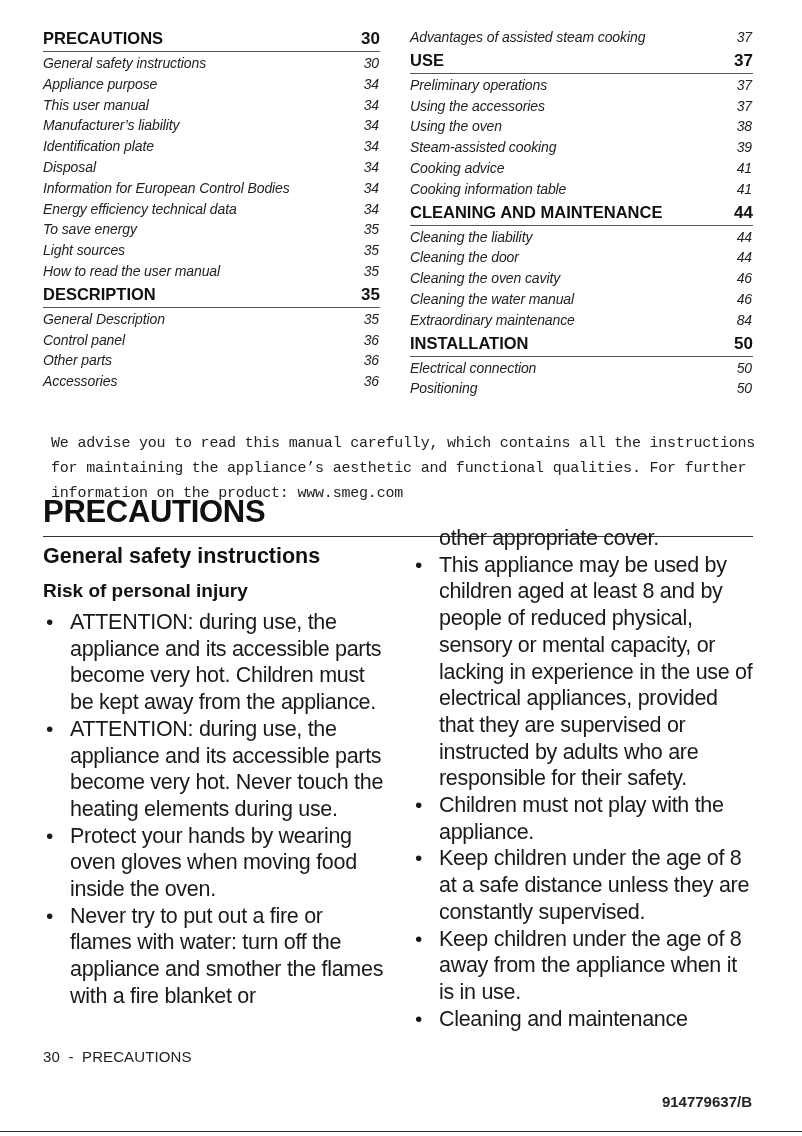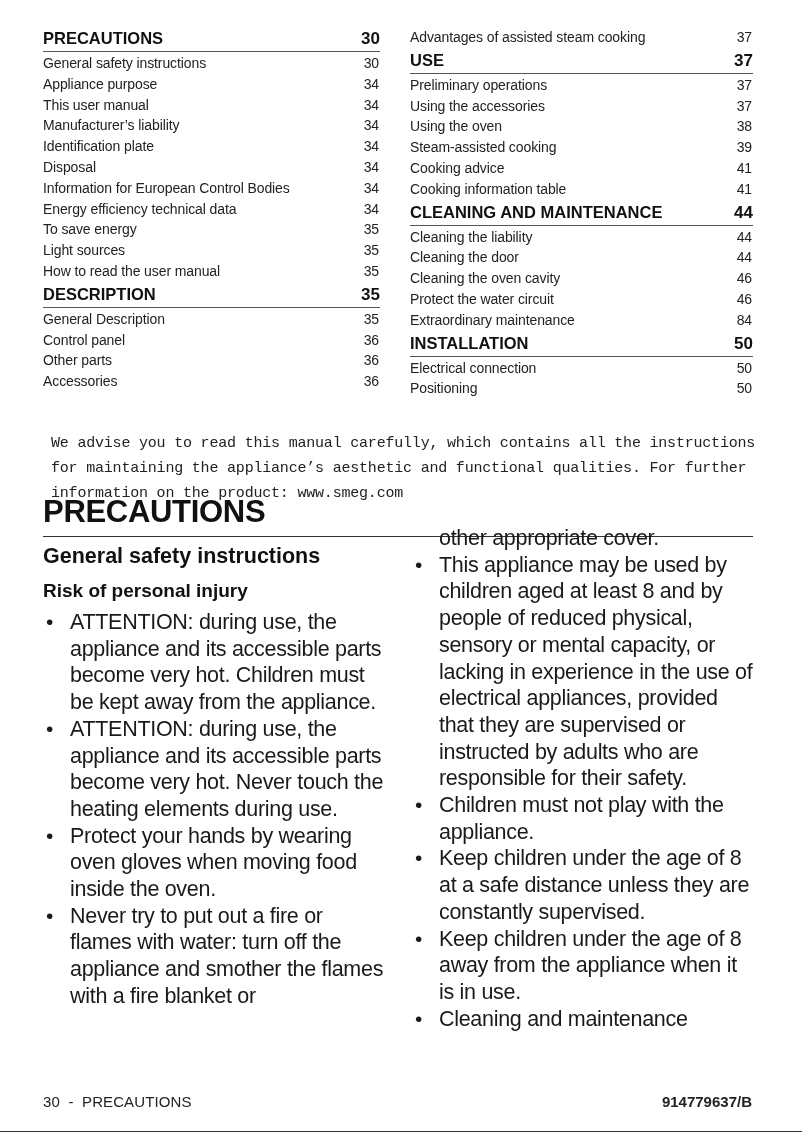--- a/index.html
+++ b/index.html
@@ -7,20 +7,21 @@
     width: 802px; height: 1136px; position: relative; overflow: hidden;
     font-family: "Liberation Sans", "DejaVu Sans", sans-serif; color: #1a1a1a;
   }
   .toc-col { position: absolute; top: 26px; width: 337px; }
   .toc-left { left: 43px; }
   .toc-right { left: 410px; width: 343px; }
   .toc-row {
     display: flex; justify-content: space-between; align-items: baseline;
     font-size: 14px; line-height: 20.8px; color: #222; font-weight: 300;
     letter-spacing: -0.1px;
+    font-style: italic;
   }
   .toc-row .pg { text-align: right; padding-right: 1px; }
   .toc-head {
     display: flex; justify-content: space-between; align-items: baseline;
     font-size: 16.5px; font-weight: bold; color: #111; line-height: 22px;
     border-bottom: 1.3px solid #555; padding-bottom: 1px; margin-bottom: 1px;
     margin-top: 1px;
   }
   .toc-head .pg { font-size: 17px; }
 
@@ -43,21 +44,21 @@
   .h3 { font-size: 19px; font-weight: bold; color: #111; margin: 0 0 4px 0; line-height: 28px; }
   ul.bullets { list-style: none; margin: 0; padding: 0; }
   ul.bullets li {
     position: relative; padding-left: 27px;
     font-size: 21.5px; line-height: 26.7px; color: #1a1a1a; letter-spacing: -0.3px;
   }
   ul.bullets li .dot {
     position: absolute; left: 3px; top: 0; font-size: 21px;
   }
   .cont { padding-left: 27px; font-size: 21.5px; line-height: 26.7px; color:#1a1a1a; letter-spacing:-0.3px; }
-  .footer-left { position: absolute; left: 43px; top: 1093px; font-size: 15px; color: #222; letter-spacing: 0.1px; }
+  .footer-left { position: absolute; left: 43px; top: 1048px; font-size: 15px; color: #222; letter-spacing: 0.1px; }
   .footer-right { position: absolute; right: 50px; top: 1093px; font-size: 15px; color: #222; font-weight: bold; }
   .footer-rule { position: absolute; left: 0; right: 0; top: 1131px; border-top: 1.5px solid #333; }
 </style>
 </head>
 <body>
 
 <div class="toc-col toc-left">
   <div class="toc-head">
       <span>PRECAUTIONS</span>
       <span class="pg">30</span>
@@ -171,21 +172,21 @@
     </div>
   <div class="toc-row">
       <span>Cleaning the door</span>
       <span class="pg">44</span>
     </div>
   <div class="toc-row">
       <span>Cleaning the oven cavity</span>
       <span class="pg">46</span>
     </div>
   <div class="toc-row">
-      <span>Protect the water circuit</span>
+      <span>Cleaning the water manual</span>
       <span class="pg">46</span>
     </div>
   <div class="toc-row">
       <span>Extraordinary maintenance</span>
       <span class="pg">84</span>
     </div>
   <div class="toc-head">
       <span>INSTALLATION</span>
       <span class="pg">50</span>
     </div>

